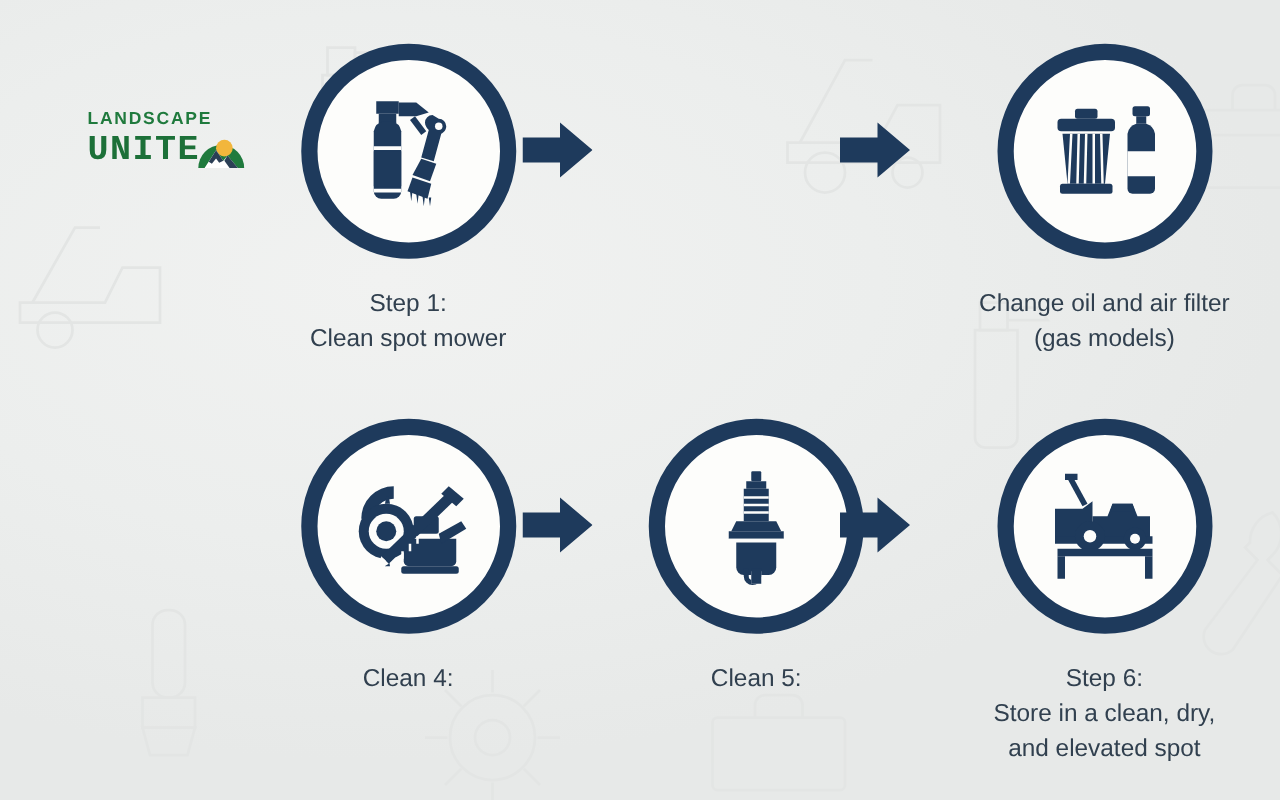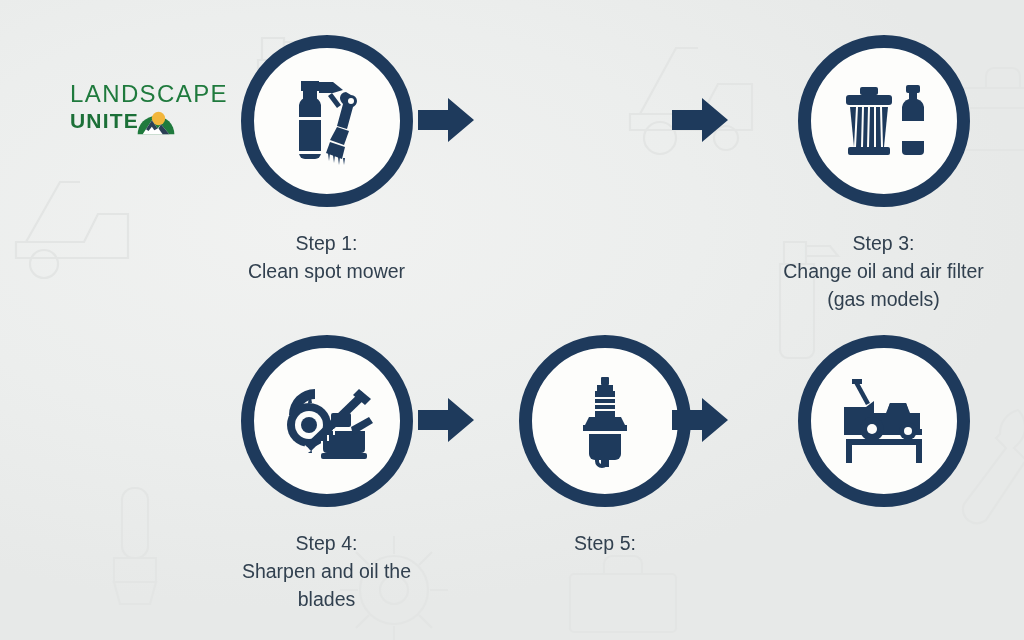--- a/index.html
+++ b/index.html
@@ -41,39 +41,40 @@
 
   
   .logo {
     position: absolute;
     left: 70px;
     top: 82px;
     width: 195px;
     height: 62px;
   }
   .logo-line1 {
-    font-size: 24px;
+    font-size: 14px;
     letter-spacing: 1.4px;
     color: #1f7a3d;
-    font-weight: normal;
+    font-weight: bold;
     line-height: 24px;
     white-space: nowrap;
   }
   .logo-line2row {
     display: flex;
     align-items: flex-end;
     gap: 0px;
   }
   .logo-line2 {
-    font-size: 21px;
+    font-size: 28px;
     letter-spacing: 1.2px;
     color: #1c7038;
     font-weight: bold;
     line-height: 28px;
     white-space: nowrap;
+    font-family: Liberation Mono, monospace;
   }
   .logo-badge {
     width: 40px;
     height: 30px;
     margin-left: -3px;
     margin-bottom: -1px;
   }
 
   
   .rows {
@@ -248,21 +249,20 @@
               <path d="M24 38h2l-2 40h-2zM30 38h2l-1 40h-2zM36 38h2l-1 40h-2zM42 38h2v40h-2zM48 38h2l1 40h-2z" fill="#fdfdfb"></path>
               <rect x="16" y="78" width="42" height="8" rx="2"></rect>
               <rect x="74" y="16" width="14" height="8" rx="2"></rect>
               <rect x="77" y="24" width="8" height="6"></rect>
               <path d="M70 38a10 10 0 0 1 7-8h8a10 10 0 0 1 7 8v44a4 4 0 0 1-4 4H74a4 4 0 0 1-4-4z"></path>
               <rect x="70" y="52" width="22" height="20" fill="#fdfdfb"></rect>
             </g>
           </svg>
         </div>
         <div class="caption">
-          <span class="title">Step 3:</span>
           <span class="desc">Change oil and air filter<br>(gas models)</span>
         </div>
       </div>
 
     </div>
 
     <div class="step-row row-2">
 
       <div class="step">
         <div class="circle">
@@ -281,22 +281,21 @@
               <path d="M76 58 94 48l4 6-20 12z"></path>
               <rect x="46" y="84" width="46" height="6" rx="2"></rect>
               <path d="M92 28 36 82l-6-6L86 22z"></path>
               <path d="M84 20 96 30 90 36 78 26z"></path>
               <path d="M36 82 26 88l4-12z" fill="#fdfdfb"></path>
               <path d="M46 72h2v6h-2zM52 66h2v6h-2zM58 60h2v6h-2z" fill="#fdfdfb"></path>
             </g>
           </svg>
         </div>
         <div class="caption">
-          <span class="title">Step 4:</span>
-          <span class="desc">Sharpen and oil the<br>blades</span>
+          <span class="title">Clean 4:</span>
         </div>
       </div>
 
       <div class="step">
         <div class="circle">
           <svg width="104" height="104" viewBox="0 0 104 104">
             <g fill="#1e3a5c">
               <rect x="48" y="8" width="8" height="8" rx="1"></rect>
               <path d="M44 16h16v6H44z"></path>
               <path d="M42 22h20v26H42z"></path>
@@ -305,21 +304,21 @@
               <rect x="30" y="56" width="44" height="6"></rect>
               <path d="M30 62h44v3H30z" fill="#fdfdfb"></path>
               <path d="M36 65h32v20a6 6 0 0 1-6 6H42a6 6 0 0 1-6-6z"></path>
               <path d="M44 86v6a5 5 0 0 0 10 0v-2" fill="none" stroke="#1e3a5c" stroke-width="4"></path>
               <path d="M48 88h8v10h-8z" fill="#fdfdfb"></path>
               <rect x="48" y="86" width="8" height="12"></rect>
             </g>
           </svg>
         </div>
         <div class="caption">
-          <span class="title">Step 5:</span>
+          <span class="title">Clean 5:</span>
         </div>
       </div>
 
       <div class="step">
         <div class="circle">
           <svg width="104" height="104" viewBox="0 0 104 104">
             <g fill="#1e3a5c">
               <path d="M12 38h22l8-6v32H12z"></path>
               <path d="M42 44h12l4-10h16l4 10h10v20H42z"></path>
               <path d="M58 34h16l2 6H56z"></path>
@@ -329,20 +328,24 @@
               <circle cx="40" cy="60" r="12"></circle>
               <circle cx="40" cy="60" r="5" fill="#fdfdfb"></circle>
               <circle cx="76" cy="62" r="9"></circle>
               <circle cx="76" cy="62" r="4" fill="#fdfdfb"></circle>
               <rect x="14" y="70" width="76" height="6"></rect>
               <rect x="14" y="76" width="6" height="18"></rect>
               <rect x="84" y="76" width="6" height="18"></rect>
             </g>
           </svg>
         </div>
+        <div class="caption">
+          <span class="title">Step 6:</span>
+          <span class="desc">Store in a clean, dry,<br>and elevated spot</span>
+        </div>
       </div>
 
     </div>
   </div>
 
   <div class="arrow ar1">
     <svg width="56" height="48" viewBox="0 0 56 48">
       <path d="M0 14h30V2l26 22-26 22V34H0z" fill="#1e3a5c"></path>
     </svg>
   </div>

